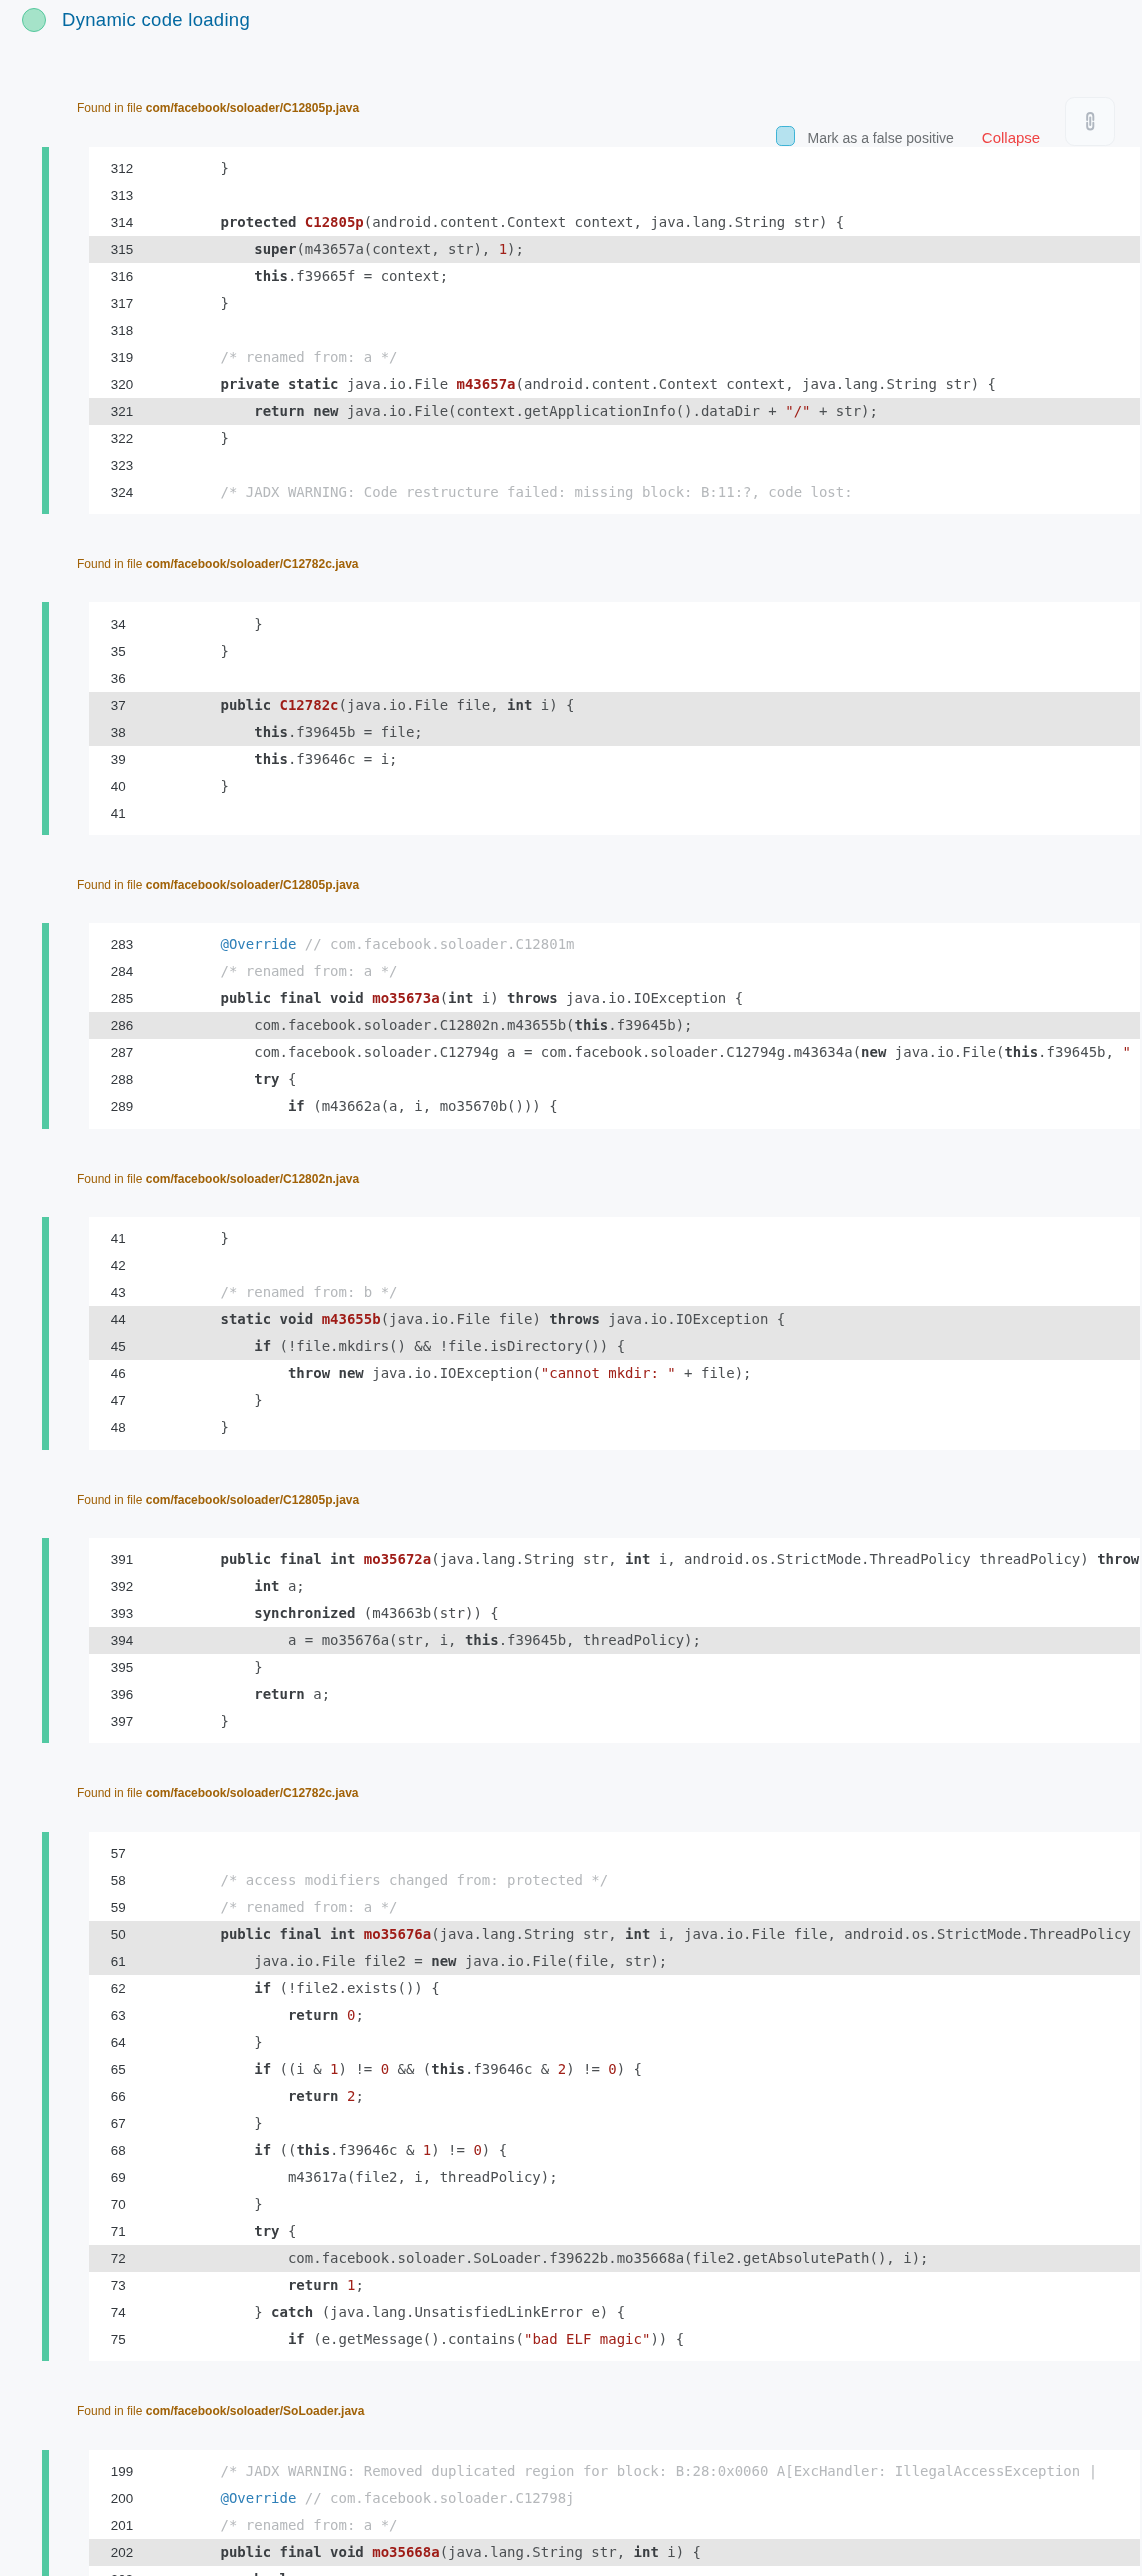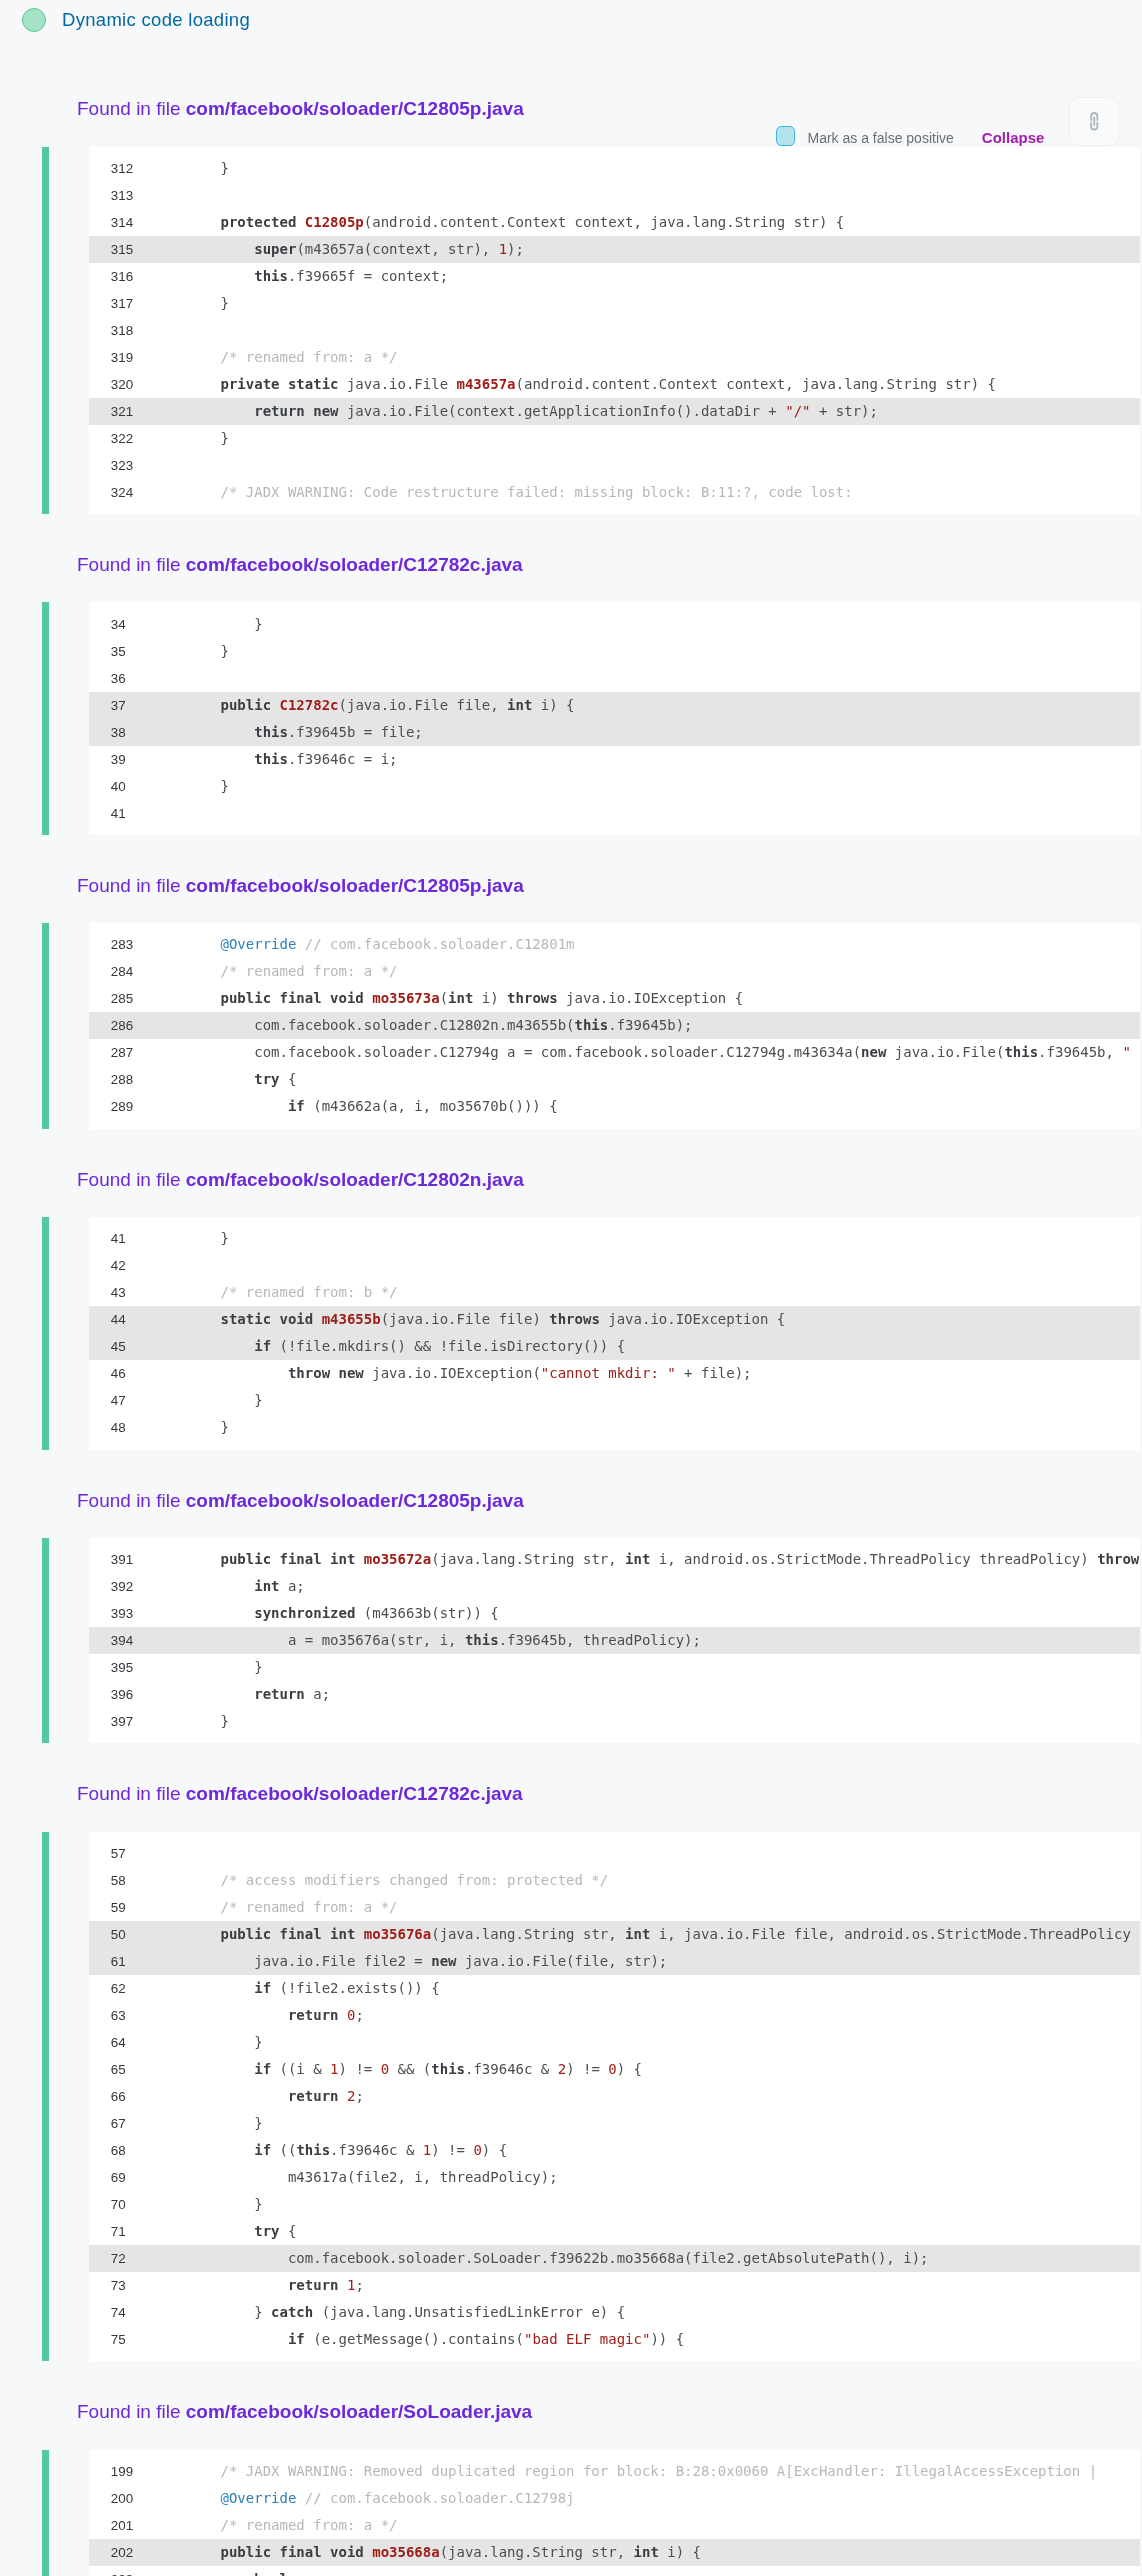--- a/index.html
+++ b/index.html
@@ -8,27 +8,27 @@
     background:#f7f8fa;font-family:"Liberation Sans",sans-serif;color:#2f3337;
   }
   
   .app-header{position:absolute;top:8.2px;left:22px;display:flex;align-items:center;}
   .sev-dot{width:24px;height:24px;border-radius:50%;background:#a5e3c9;border:1px solid #55c89d;box-sizing:border-box;}
   .page-title{margin-left:16px;font-size:18.5px;font-weight:400;color:#0369a1;letter-spacing:0.3px;}
   
   .controls{position:absolute;top:97px;left:776px;height:49px;display:flex;align-items:flex-end;}
   .fp-checkbox{width:18.5px;height:19.6px;border-radius:5.2px;background:#b5e2ef;border:1.5px solid #3eb3d6;box-sizing:border-box;cursor:pointer;}
   .fp-label{margin-left:13px;font-size:14px;color:#6b6f72;}
-  .collapse-link{margin-left:28px;font-size:15px;color:#a21caf;cursor:pointer;font-weight:bold;}
+  .collapse-link{margin-left:28px;font-size:15px;color:#ef4444;cursor:pointer;}
   .perma-btn{margin-left:25px;width:50px;height:49px;border-radius:9.3px;border:1px solid #edf0f3;background:#f8fafc;box-sizing:border-box;display:flex;align-items:center;justify-content:center;cursor:pointer;}
   .perma-btn svg{display:block;}
   
   #findings-list{position:absolute;top:0;left:0;width:1143px;}
   .finding:first-child .file-line{margin-top:101px;}
-  .file-line{margin:0 0 30px 77px;font-size:19px;line-height:15.5px;height:15.5px;color:#6d28d9;}
+  .file-line{margin:0 0 30px 77px;font-size:12px;line-height:15.5px;height:15.5px;color:#a16207;}
   .file-line b{font-weight:700;}
   .code-wrap{display:flex;margin-bottom:43px;padding-left:12px;}
   .accent-bar{flex:0 0 7.2px;margin-left:30px;background:#52c9a2;}
   .code-panel{margin-left:40px;width:1051px;background:#ffffff;padding:8.2px 0;overflow:hidden;box-sizing:border-box;}
   .row{display:flex;height:27px;line-height:27px;white-space:pre;}
   .row.hl{background:#e5e5e5;}
   .ln{flex:0 0 76px;padding-left:21.6px;font-size:13.4px;color:#33383d;box-sizing:content-box;}
   .code{flex:1;overflow:hidden;font-family:"DejaVu Sans Mono",monospace;font-size:14px;color:#4b4f52;}
   .seg-p{}
   .seg-k{font-weight:bold;color:#3a3e42;}

